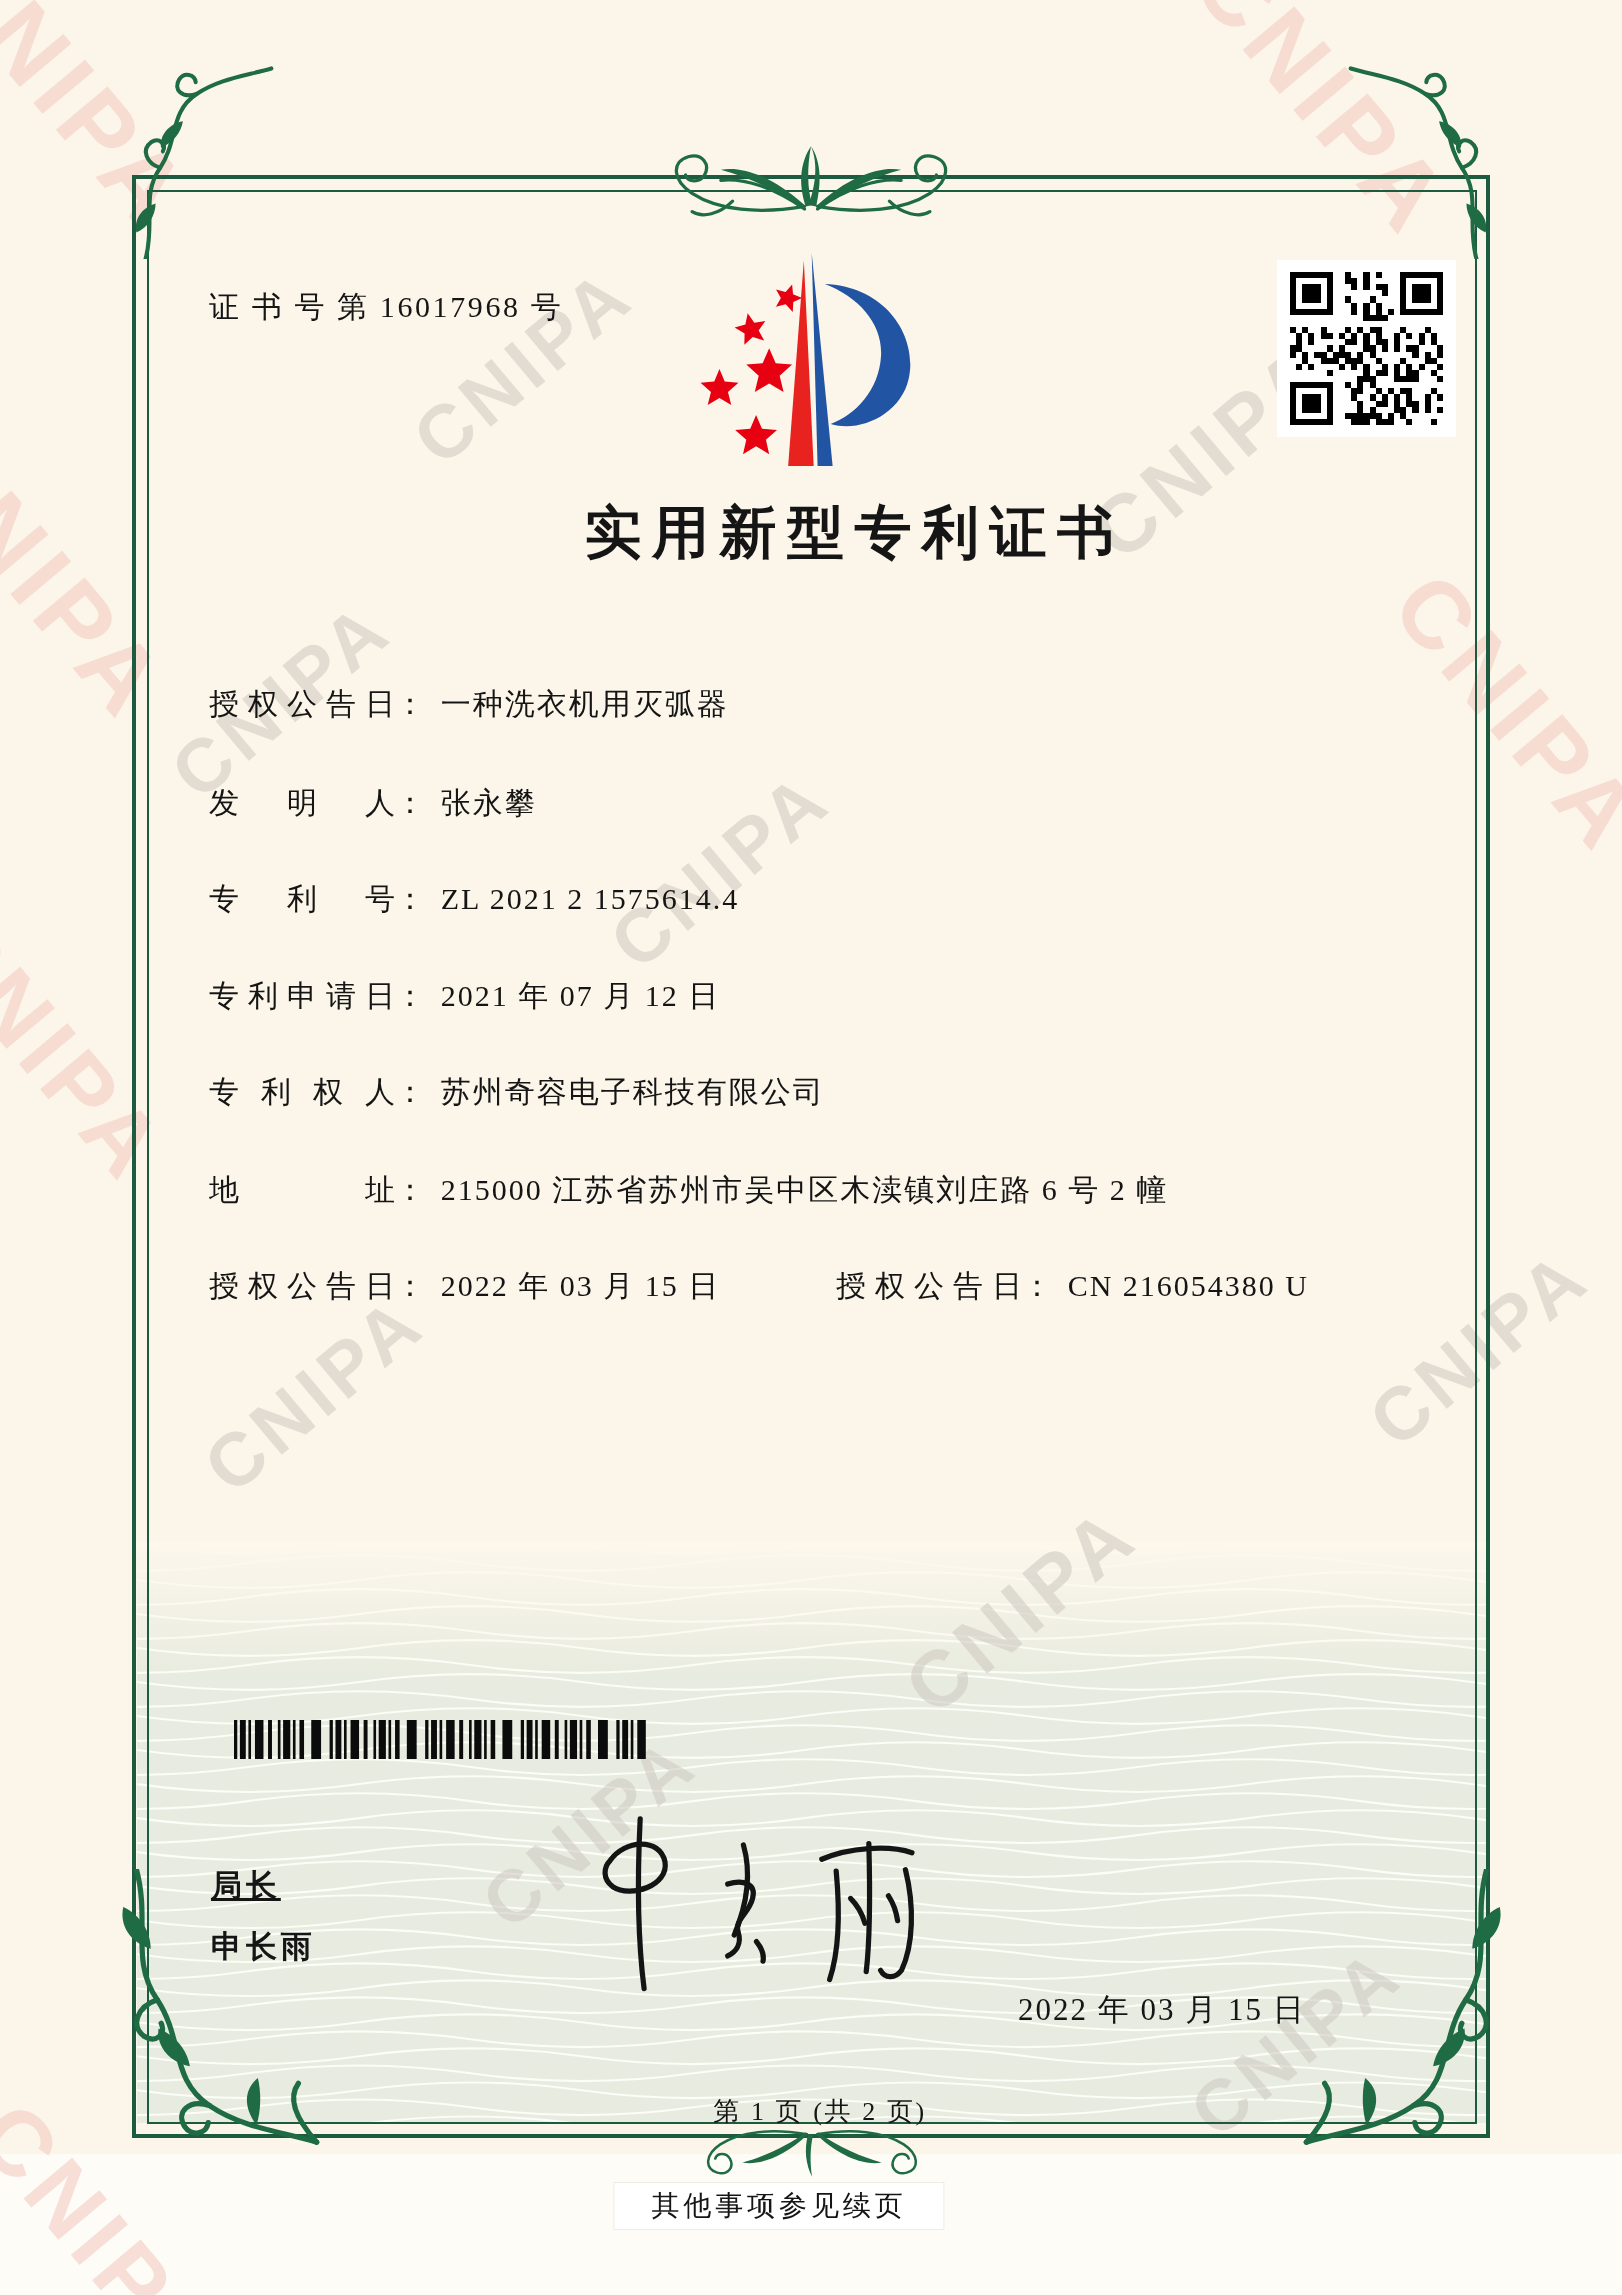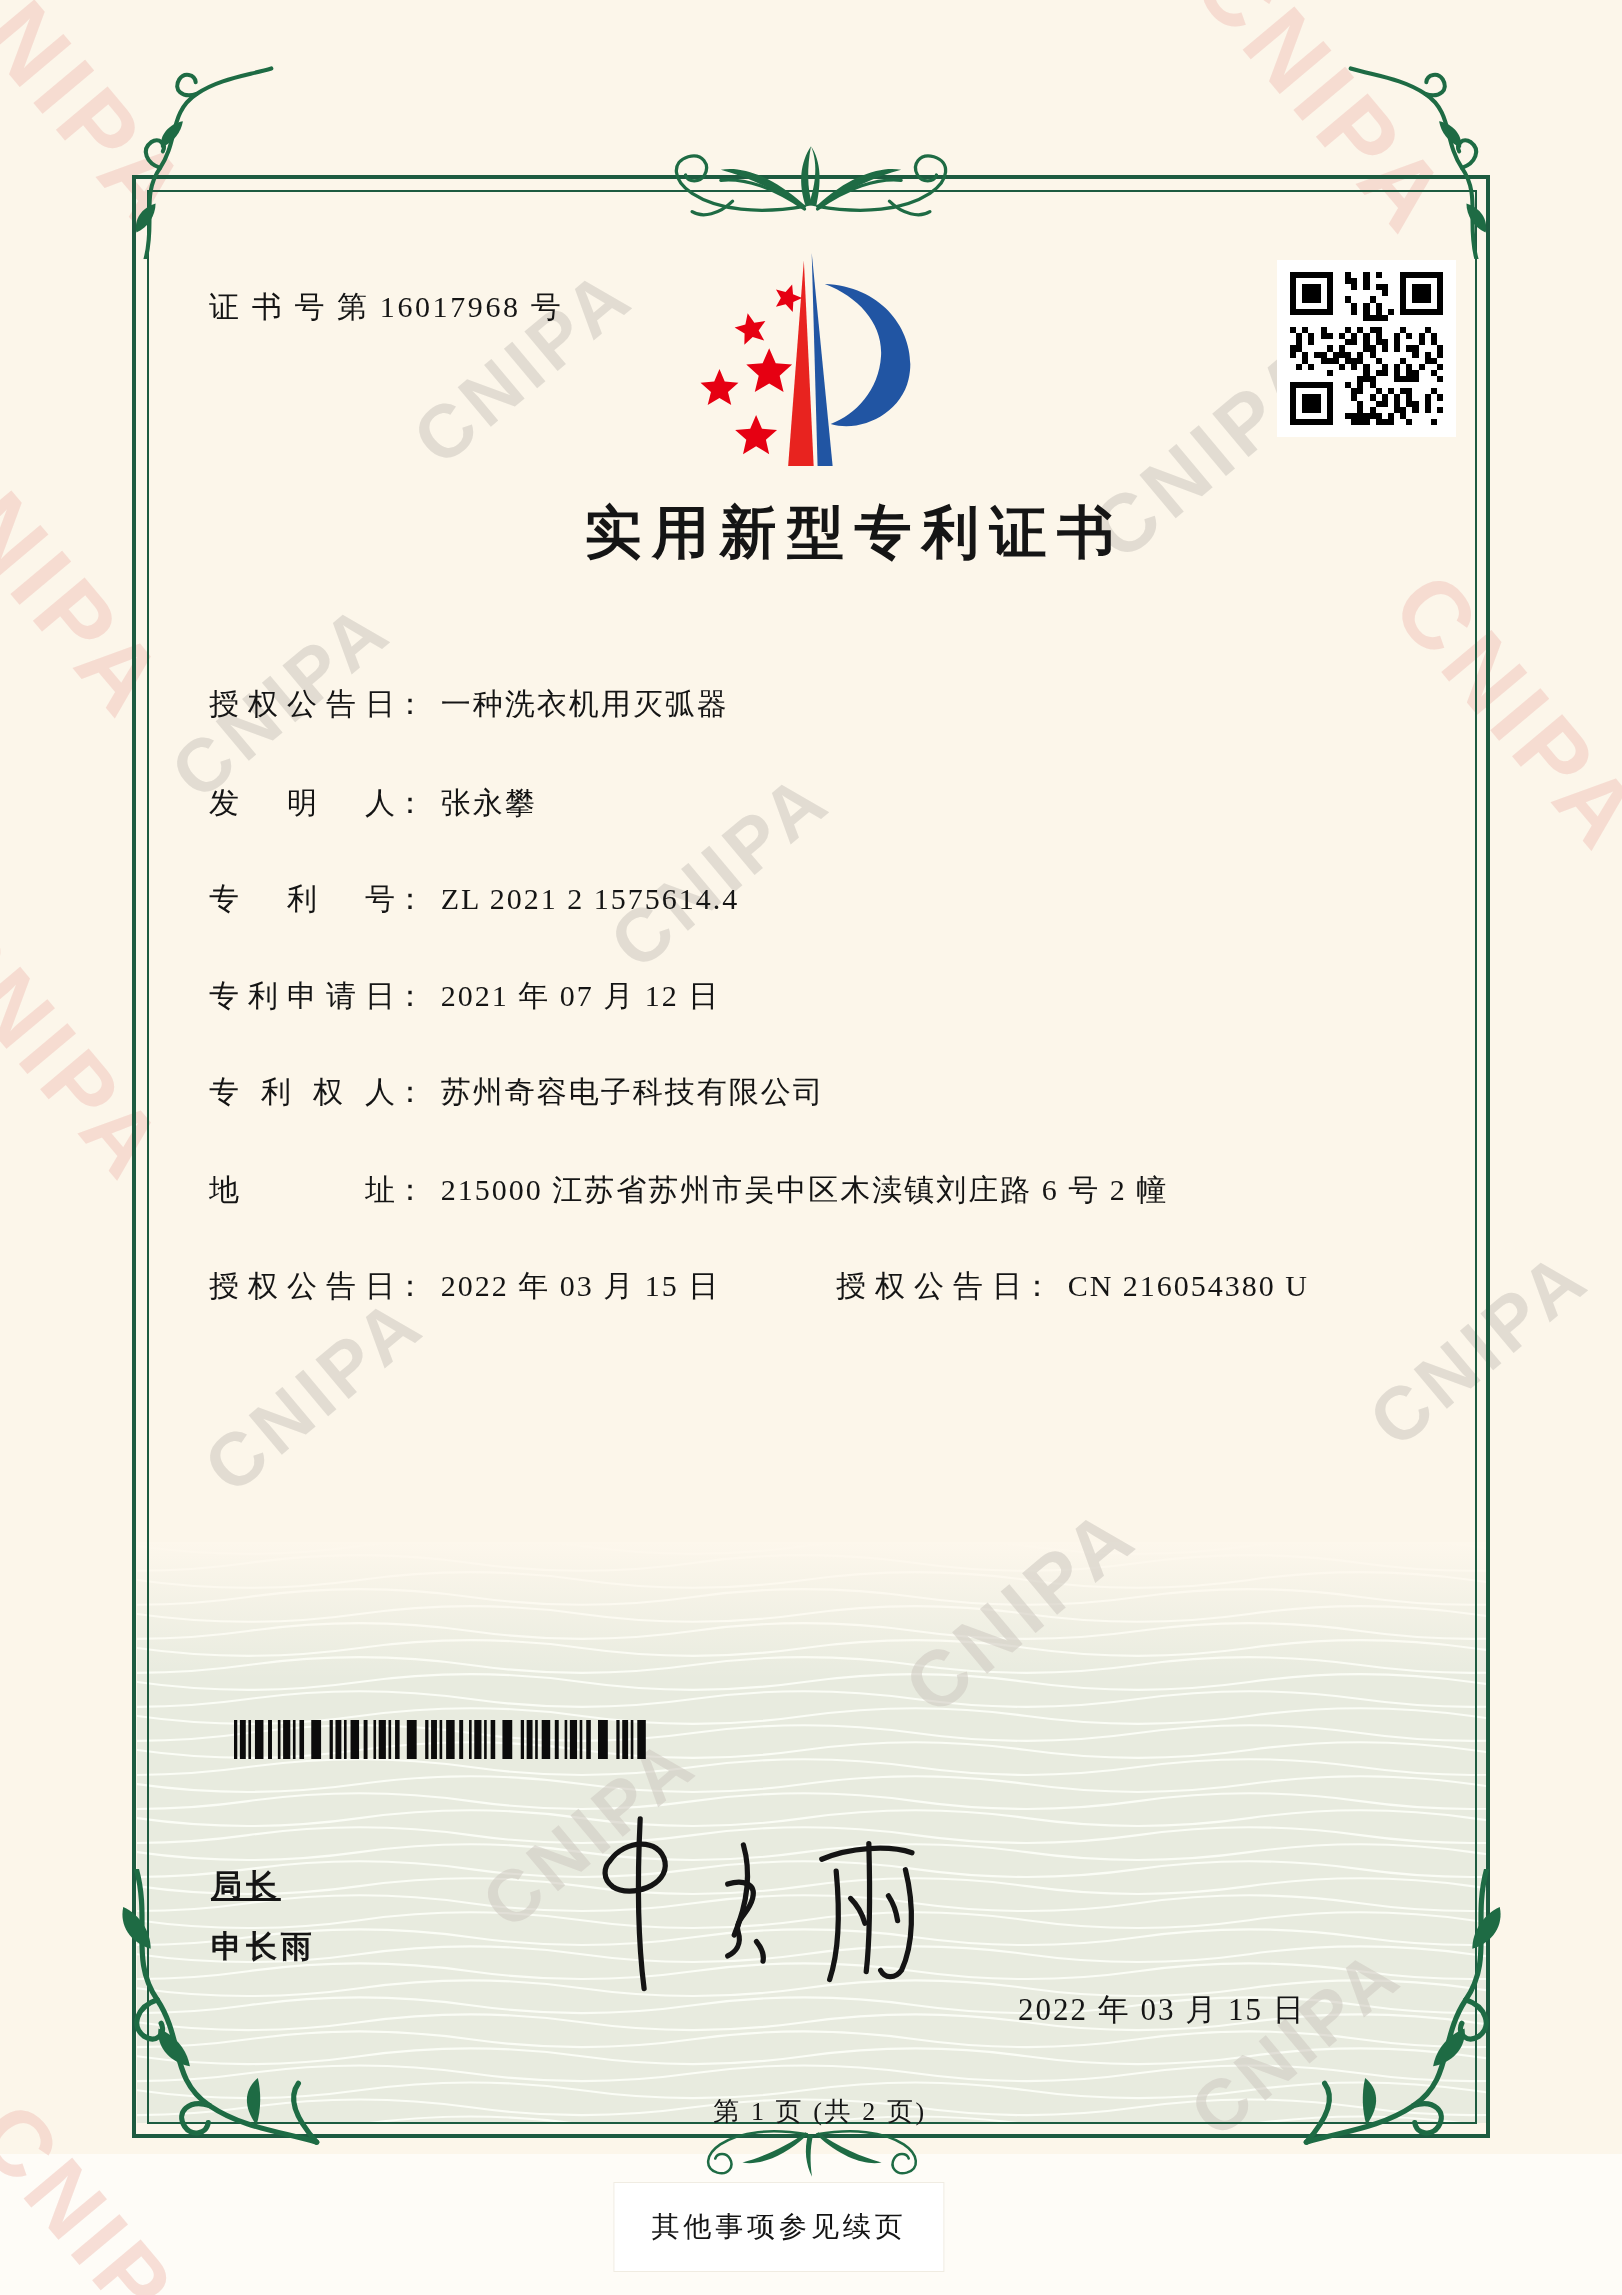--- a/index.html
+++ b/index.html
@@ -42,21 +42,21 @@
   #paragraphs{left:208px;top:1347px;width:1212px;font-size:29.4px;line-height:48px;
     text-align:justify;z-index:4;}
   #paragraphs p{margin:0;text-indent:2em;letter-spacing:1.3px;}
   #barcode{left:234px;top:1720px;width:419px;height:39px;z-index:4;}
   #signer-title{left:211px;top:1865px;font-size:31px;font-weight:600;letter-spacing:3.9px;z-index:4;text-decoration:underline;}
   #signer-name{left:211px;top:1926px;font-size:31px;font-weight:600;letter-spacing:3.9px;z-index:4;}
   #signature{left:547px;top:1807px;width:432px;height:196px;z-index:4;}
   #issue-date{left:1018px;top:1989px;font-size:31px;letter-spacing:2px;z-index:4;}
   #page-footer{left:132px;top:2094px;width:1286px;text-align:center;font-size:26px;letter-spacing:2.6px;z-index:4;margin-left:45px;}
   #continuation{left:779px;top:2182px;transform:translateX(-50%);
-    background:#ffffff;padding:25px 37px;font-size:28px;letter-spacing:3.9px;
+    background:#ffffff;padding:4px 37px;font-size:28px;letter-spacing:3.9px;
     border:0.7px solid #f0ece2;z-index:4;white-space:nowrap;}
 </style>
 </head>
 <body>
 
 <svg id="wave-block" class="layer" viewBox="0 0 2062 888" preserveAspectRatio="none">
   <rect x="0" y="0" width="2062" height="888" fill="#e8ebdf"></rect>
   <g id="wave-lines" stroke="#fbfdf6" stroke-width="3.2" fill="none">
       <path d="M-340,6 q170,-24 340,0 t340,0 t340,0 t340,0 t340,0 t340,0 t340,0 t340,0"></path>
       <path d="M-510,32 q170,-24 340,0 t340,0 t340,0 t340,0 t340,0 t340,0 t340,0 t340,0"></path>

